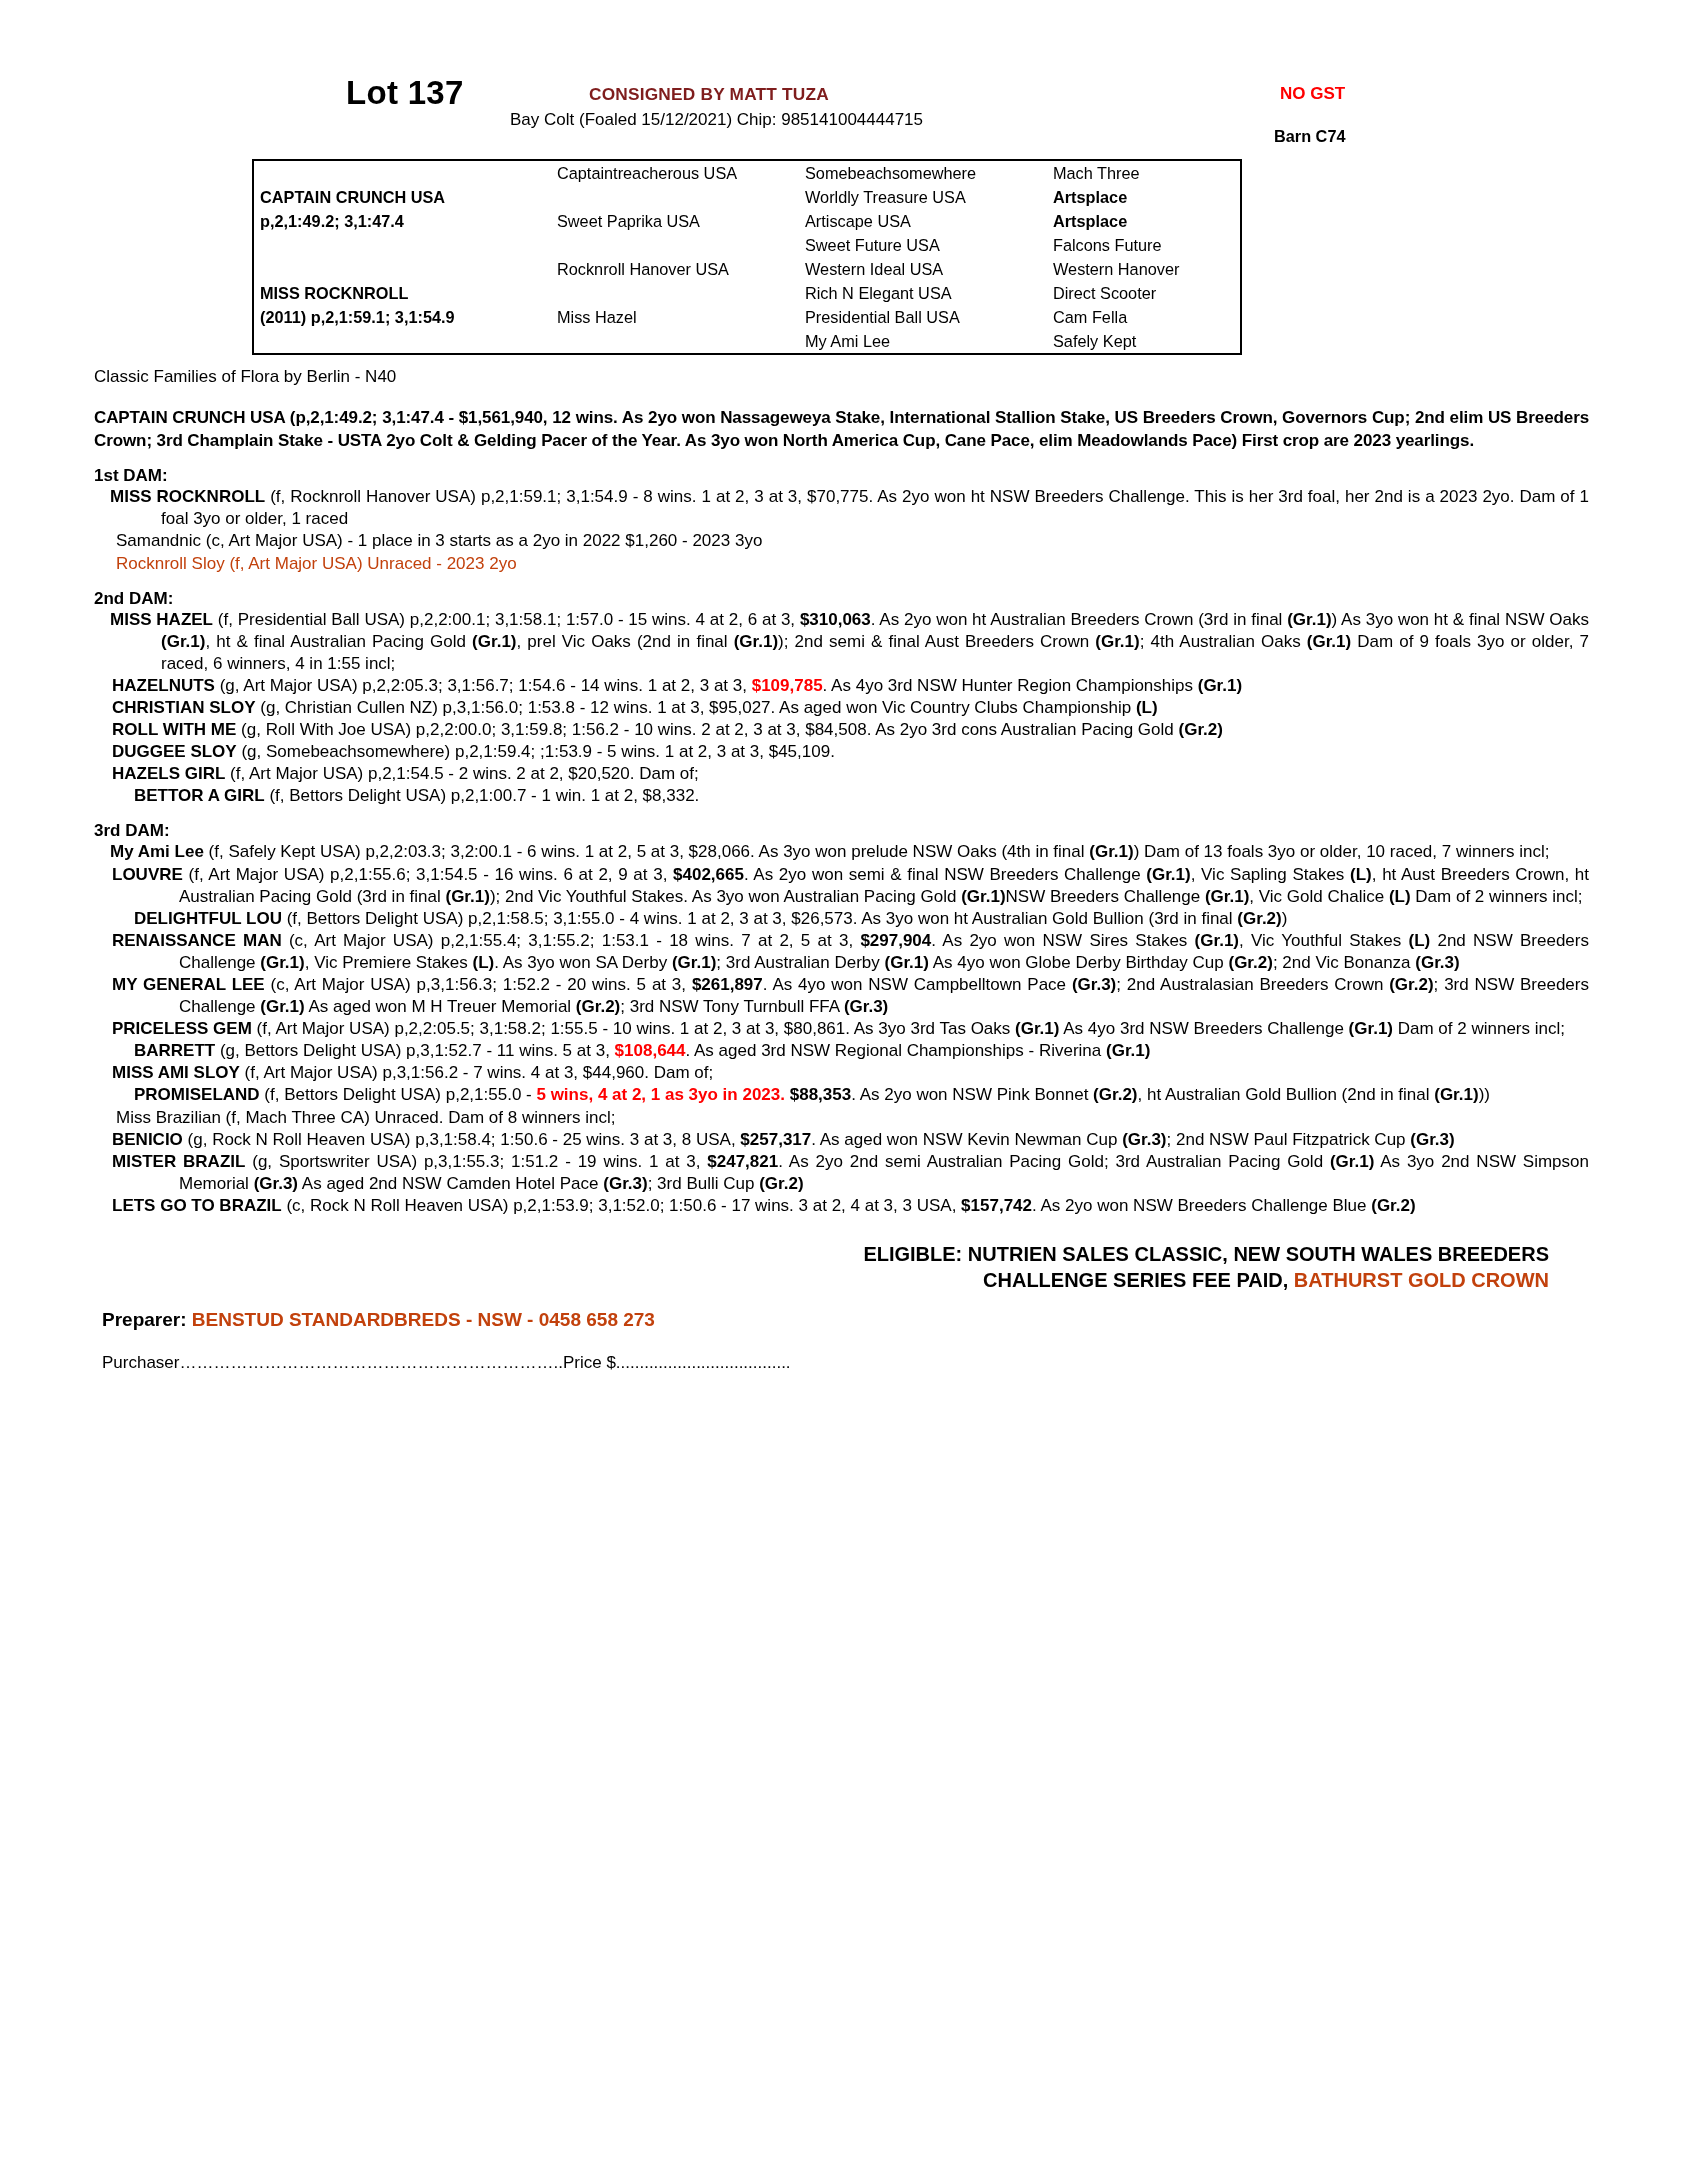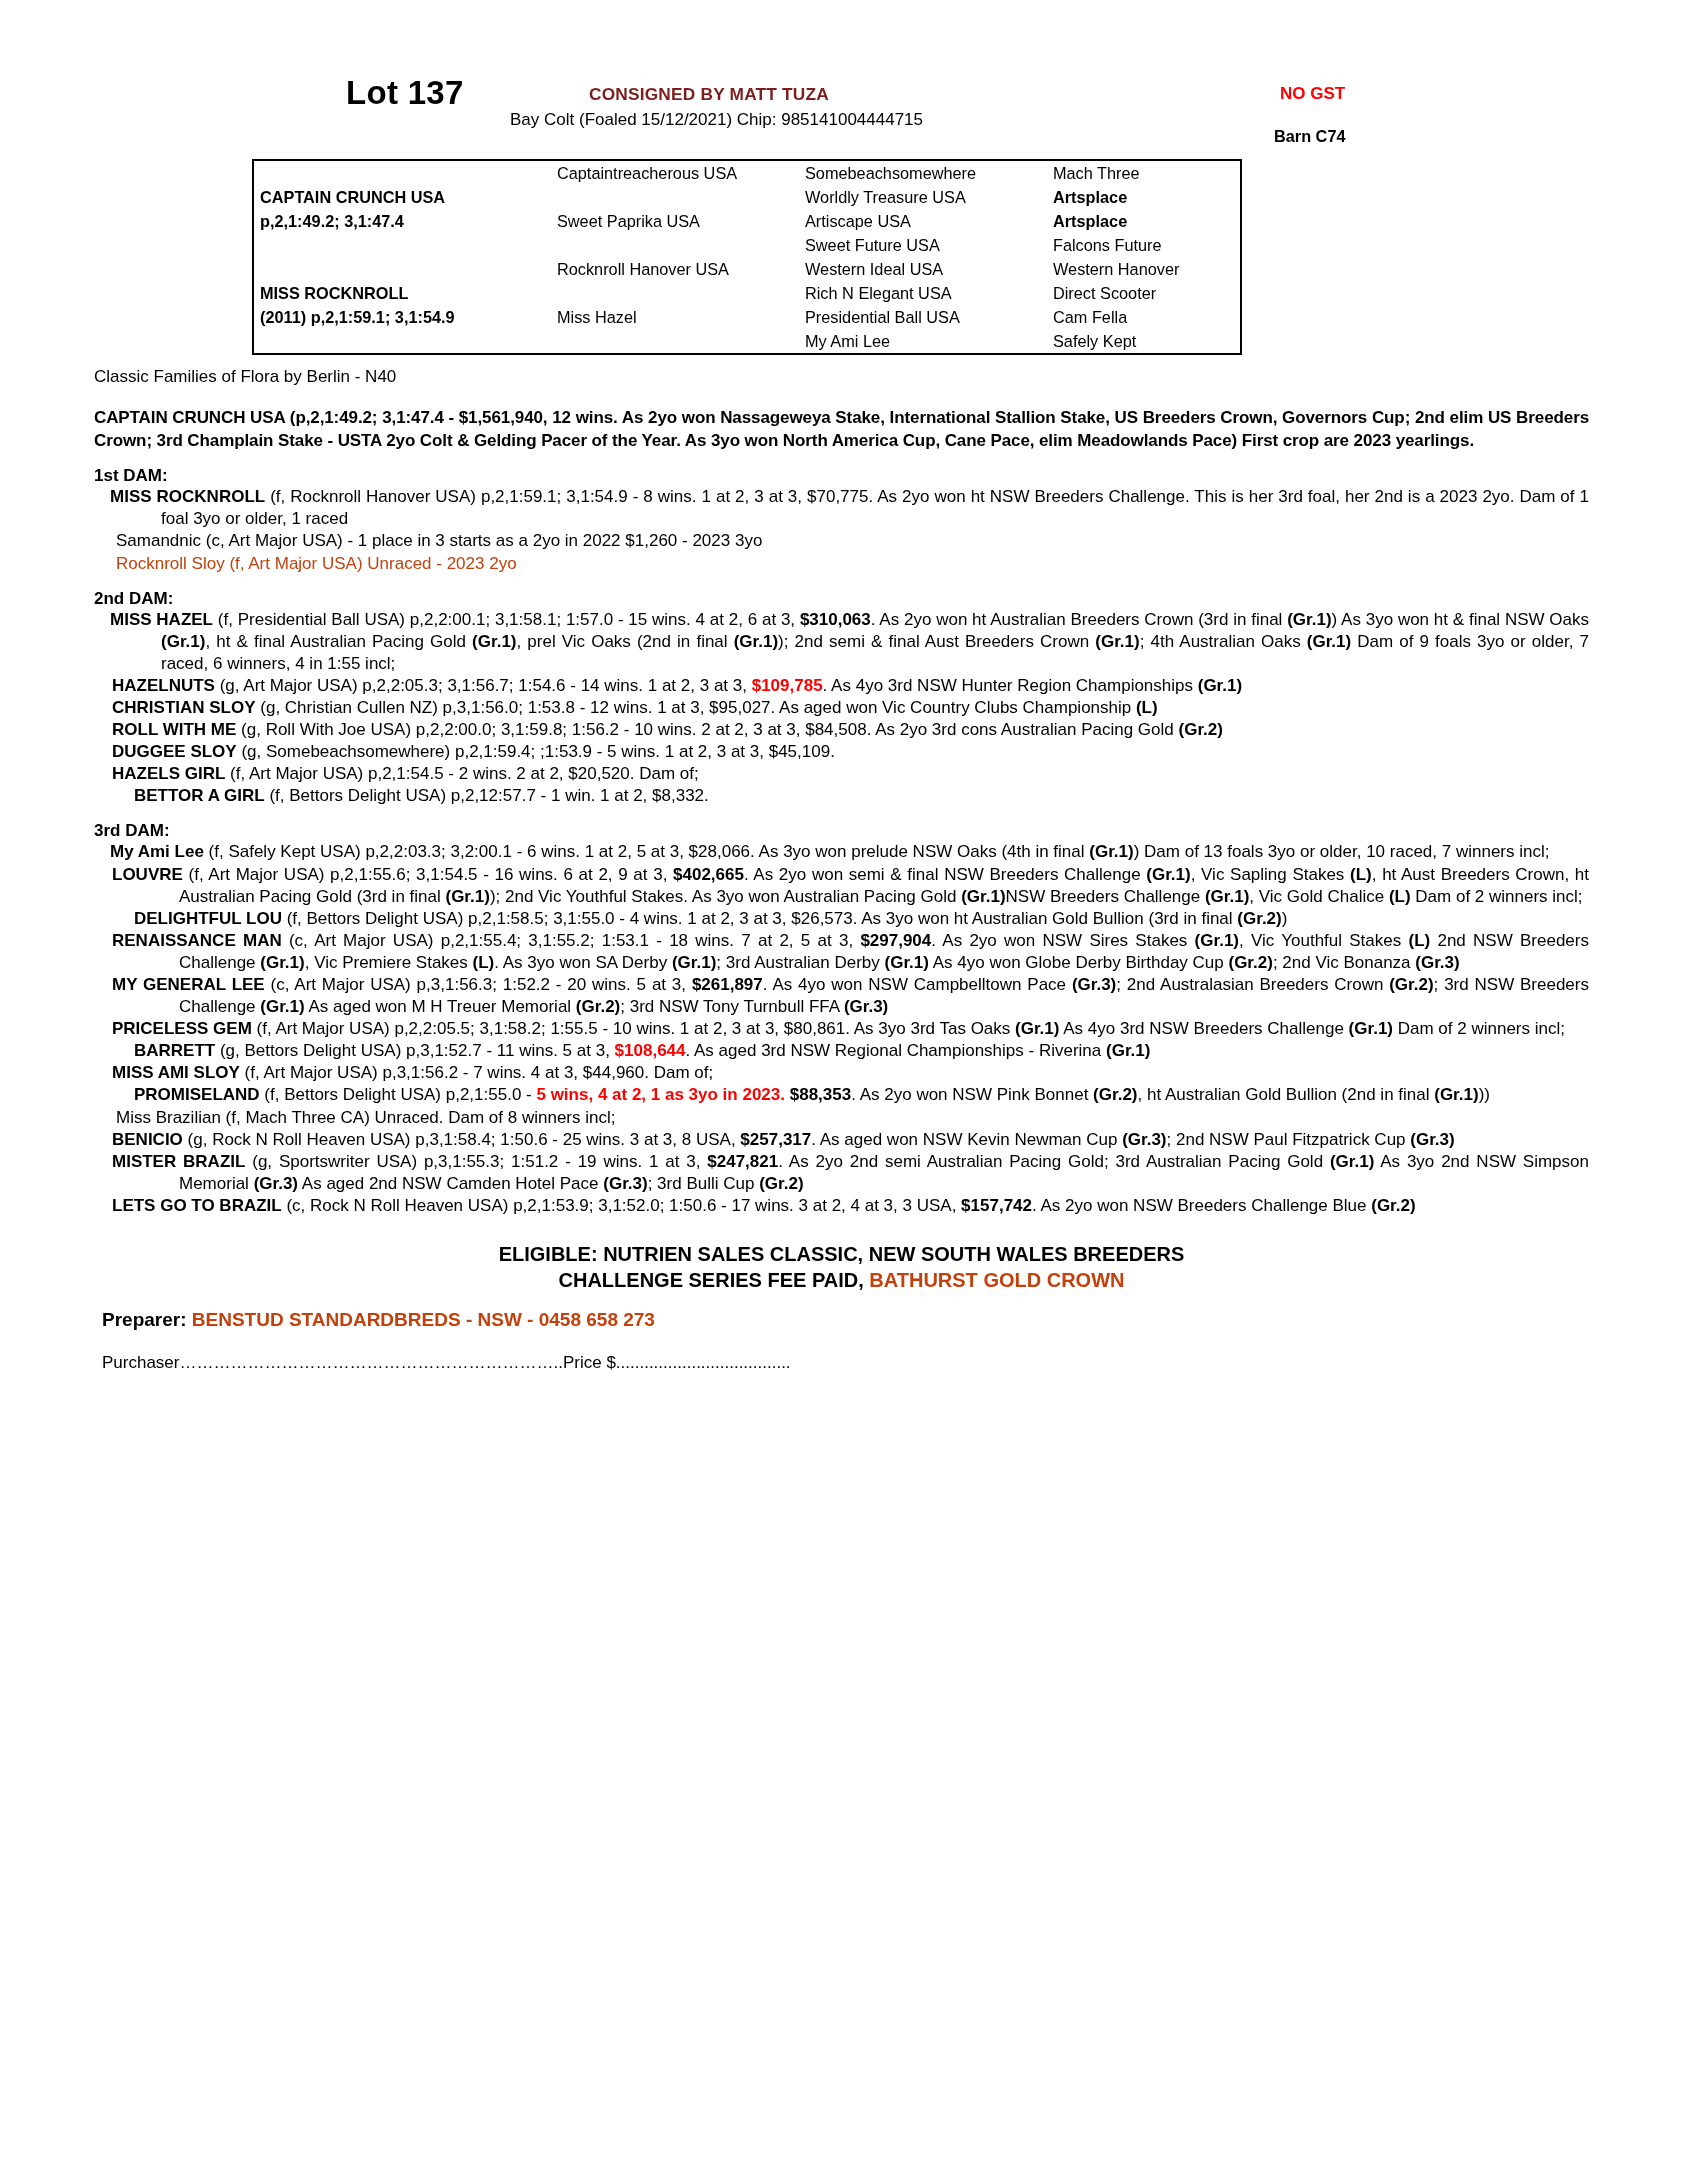--- a/index.html
+++ b/index.html
@@ -116,21 +116,21 @@
   .lvl0 { margin-left: 8px;  text-indent: 0; }
   .hang1 { padding-left: 59px; text-indent: -51px; }
   .hang2 { padding-left: 85px; text-indent: -67px; }
   .hang3 { padding-left: 109px; text-indent: -69px; }
   .plain-ind1 { padding-left: 59px; }
   .red { color: #c2410c; }
   .redb { color: #ff0000; font-weight: bold; }
   
   .eligible {
     margin-top: 24px;
-    text-align: center;
+    text-align: right;
     font-size: 20px;
     font-weight: bold;
     line-height: 1.3;
     padding: 0 40px 0 40px;
   }
   .eligible .l1 { display: block; }
   .eligible .l2 { display: block; }
   .preparer {
     margin-top: 16px;
     margin-left: 8px;
@@ -233,21 +233,21 @@
   <div class="sec-head">2nd DAM:</div>
   <div class="blk lvl0 hang1">
     <b>MISS HAZEL</b><span id="dam2-main"><span> (f, Presidential Ball USA) p,2,2:00.1; 3,1:58.1; 1:57.0 - 15 wins. 4 at 2, 6 at 3, </span><b>$310,063</b><span>. As 2yo won ht Australian Breeders Crown (3rd in final </span><b>(Gr.1)</b><span>) As 3yo won ht &amp; final NSW Oaks </span><b>(Gr.1)</b><span>, ht &amp; final Australian Pacing Gold </span><b>(Gr.1)</b><span>, prel Vic Oaks (2nd in final </span><b>(Gr.1)</b><span>); 2nd semi &amp; final Aust Breeders Crown </span><b>(Gr.1)</b><span>; 4th Australian Oaks </span><b>(Gr.1)</b><span> Dam of 9 foals 3yo or older, 7 raced, 6 winners, 4 in 1:55 incl;</span></span>
   </div>
   <div id="dam2-progeny">
       <div class="blk hang2"><b>HAZELNUTS</b><span><span> (g, Art Major USA) p,2,2:05.3; 3,1:56.7; 1:54.6 - 14 wins. 1 at 2, 3 at 3, </span><span class="redb">$109,785</span><span>. As 4yo 3rd NSW Hunter Region Championships </span><b>(Gr.1)</b></span></div>
       <div class="blk hang2"><b>CHRISTIAN SLOY</b><span><span> (g, Christian Cullen NZ) p,3,1:56.0; 1:53.8 - 12 wins. 1 at 3, $95,027. As aged won Vic Country Clubs Championship </span><b>(L)</b></span></div>
       <div class="blk hang2"><b>ROLL WITH ME</b><span><span> (g, Roll With Joe USA) p,2,2:00.0; 3,1:59.8; 1:56.2 - 10 wins. 2 at 2, 3 at 3, $84,508. As 2yo 3rd cons Australian Pacing Gold </span><b>(Gr.2)</b></span></div>
       <div class="blk hang2"><b>DUGGEE SLOY</b><span><span> (g, Somebeachsomewhere) p,2,1:59.4; ;1:53.9 - 5 wins. 1 at 2, 3 at 3, $45,109.</span></span></div>
       <div class="blk hang2"><b>HAZELS GIRL</b><span><span> (f, Art Major USA) p,2,1:54.5 - 2 wins. 2 at 2, $20,520. Dam of;</span></span></div>
-      <div class="blk hang3"><b>BETTOR A GIRL</b><span><span> (f, Bettors Delight USA) p,2,12:57.7 - 1 win. 1 at 2, $8,332.</span></span></div>
+      <div class="blk hang3"><b>BETTOR A GIRL</b><span><span> (f, Bettors Delight USA) p,2,1:00.7 - 1 win. 1 at 2, $8,332.</span></span></div>
     </div>
 
   <div class="sec-head">3rd DAM:</div>
   <div class="blk lvl0 hang1">
     <b>My Ami Lee</b><span id="dam3-main"><span> (f, Safely Kept USA) p,2,2:03.3; 3,2:00.1 - 6 wins. 1 at 2, 5 at 3, $28,066. As 3yo won prelude NSW Oaks (4th in final </span><b>(Gr.1)</b><span>) Dam of 13 foals 3yo or older, 10 raced, 7 winners incl;</span></span>
   </div>
   <div id="dam3-entries">
       <div class="blk hang2"><b>LOUVRE</b><span><span> (f, Art Major USA) p,2,1:55.6; 3,1:54.5 - 16 wins. 6 at 2, 9 at 3, </span><b>$402,665</b><span>. As 2yo won semi &amp; final NSW Breeders Challenge </span><b>(Gr.1)</b><span>, Vic Sapling Stakes </span><b>(L)</b><span>, ht Aust Breeders Crown, ht Australian Pacing Gold (3rd in final </span><b>(Gr.1)</b><span>); 2nd Vic Youthful Stakes. As 3yo won Australian Pacing Gold </span><b>(Gr.1)</b><span>NSW Breeders Challenge </span><b>(Gr.1)</b><span>, Vic Gold Chalice </span><b>(L)</b><span> Dam of 2 winners incl;</span></span></div>
       <div class="blk hang3"><b>DELIGHTFUL LOU</b><span><span> (f, Bettors Delight USA) p,2,1:58.5; 3,1:55.0 - 4 wins. 1 at 2, 3 at 3, $26,573. As 3yo won ht Australian Gold Bullion (3rd in final </span><b>(Gr.2)</b><span>)</span></span></div>
       <div class="blk hang2"><b>RENAISSANCE MAN</b><span><span> (c, Art Major USA) p,2,1:55.4; 3,1:55.2; 1:53.1 - 18 wins. 7 at 2, 5 at 3, </span><b>$297,904</b><span>. As 2yo won NSW Sires Stakes </span><b>(Gr.1)</b><span>, Vic Youthful Stakes </span><b>(L)</b><span> 2nd NSW Breeders Challenge </span><b>(Gr.1)</b><span>, Vic Premiere Stakes </span><b>(L)</b><span>. As 3yo won SA Derby </span><b>(Gr.1)</b><span>; 3rd Australian Derby </span><b>(Gr.1)</b><span> As 4yo won Globe Derby Birthday Cup </span><b>(Gr.2)</b><span>; 2nd Vic Bonanza </span><b>(Gr.3)</b></span></div>

